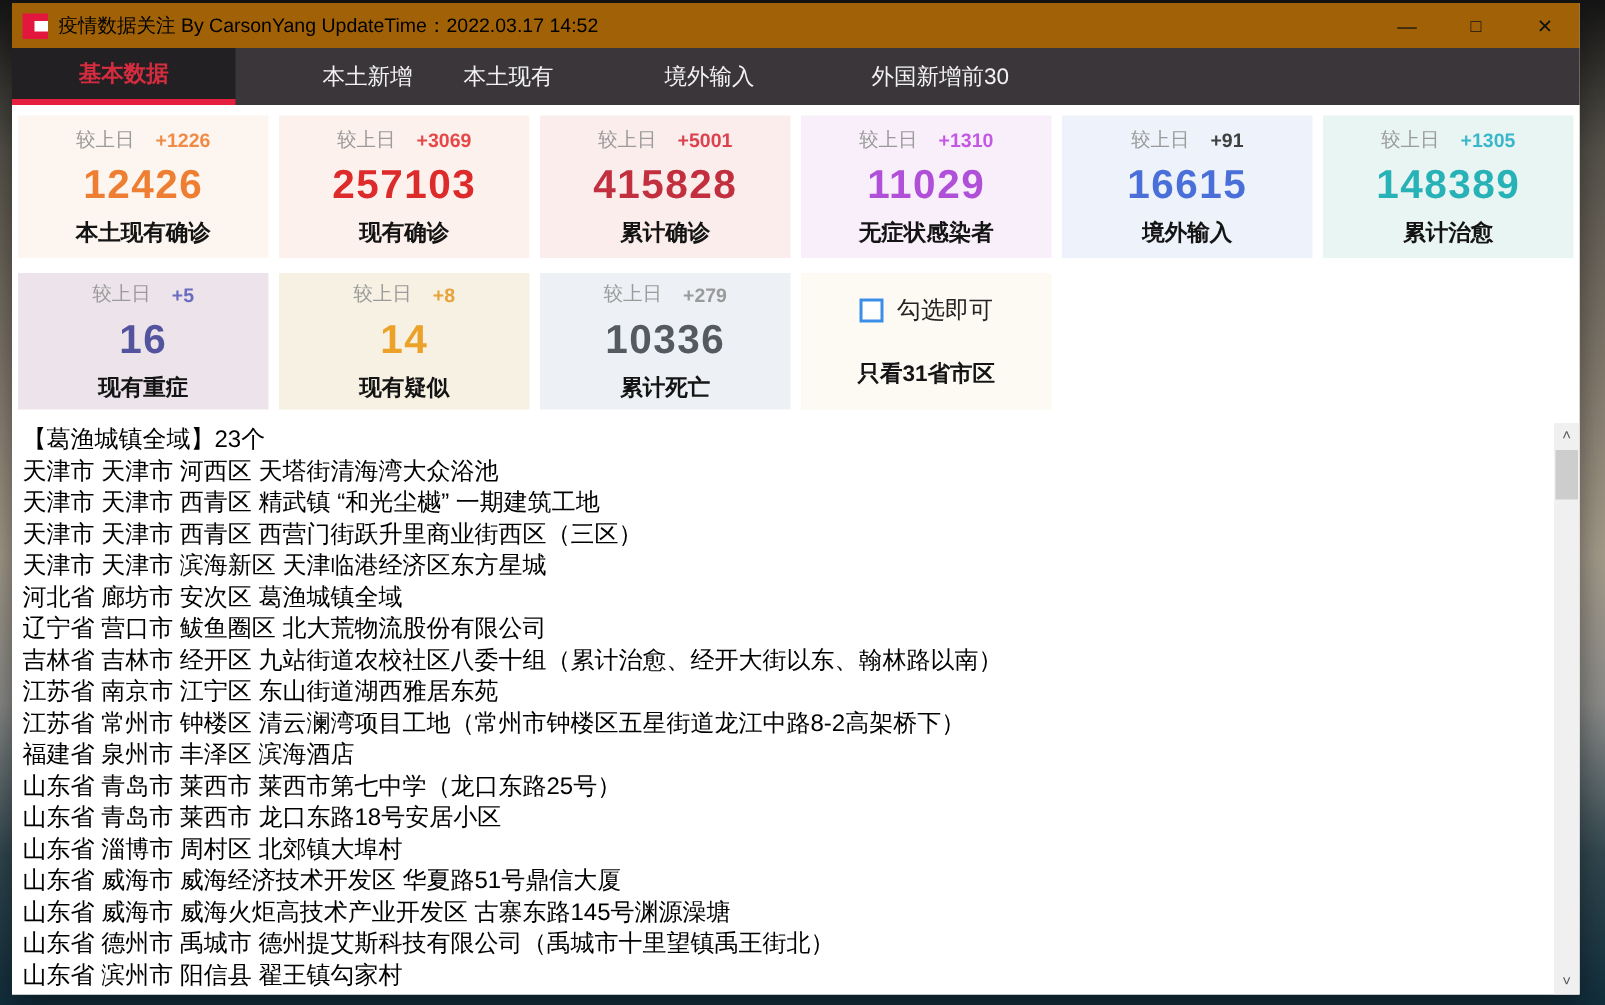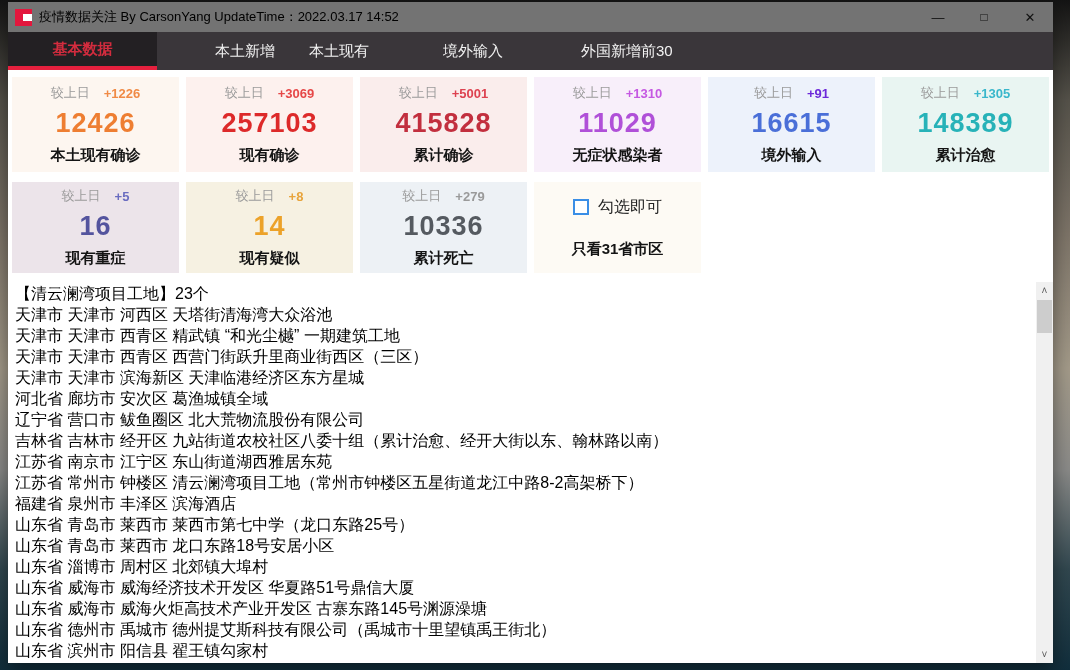--- a/index.html
+++ b/index.html
@@ -11,21 +11,21 @@
     background:linear-gradient(180deg,#141414 0%,#55524a 15%,#7d7468 35%,#a39a89 55%,#8a8a88 70%,#31474f 85%,#112e3c 100%);
   }
 
   .window {
     position:absolute; left:8px; top:2px; width:1045px; height:661px;
     background:#ffffff; display:flex; flex-direction:column;
     box-shadow:0 6px 18px rgba(0,0,0,.45);
   }
 
   
-  .titlebar { height:30px; background:#737373; display:flex; align-items:center; flex:0 0 auto; }
+  .titlebar { height:30px; background:#a16207; display:flex; align-items:center; flex:0 0 auto; }
   .app-icon { width:17px; height:17px; background:#e3173d; margin:0 7px 0 7px; position:relative; flex:0 0 auto; }
   .app-icon::after { content:""; position:absolute; right:0; top:5px; width:9px; height:7px; background:#ffffff; }
   .title-text { font-size:13px; color:#000000; white-space:nowrap; }
   .titlebar-spacer { flex:1; }
   .win-btn { width:46px; height:30px; display:flex; align-items:center; justify-content:center; color:#111; font-size:13px; }
   .win-btn.max { font-size:12px; }
 
   
   .tabbar { height:38px; background:#3a363a; display:flex; align-items:stretch; flex:0 0 auto; }
   .tab { display:flex; align-items:center; justify-content:center; color:#f2f2f2; font-size:15px; white-space:nowrap; }
@@ -120,21 +120,21 @@
           <span class="rel">较上日</span>
           <span class="delta" style="color: rgb(197, 88, 226);">+1310</span>
         </div>
         <div class="val" style="color: rgb(176, 80, 216);">11029</div>
         <div class="name">无症状感染者</div>
       </div>
 
       <div class="card" style="background: rgb(237, 242, 251);">
         <div class="card-top">
           <span class="rel">较上日</span>
-          <span class="delta" style="color: #6d28d9;">+91</span>
+          <span class="delta" style="color: #404040;">+91</span>
         </div>
         <div class="val" style="color: rgb(74, 111, 216);">16615</div>
         <div class="name">境外输入</div>
       </div>
 
       <div class="card" style="background: rgb(233, 245, 242);">
         <div class="card-top">
           <span class="rel">较上日</span>
           <span class="delta" style="color: rgb(58, 183, 203);">+1305</span>
         </div>
@@ -174,21 +174,21 @@
           <span class="checkbox" style="border-color: rgb(58, 142, 230);"></span>
           <span class="cb-label">勾选即可</span>
         </div>
         <div class="name">只看31省市区</div>
       </div>
 
     </div>
 
     <div class="list">
       <div class="list-inner">
-        <div class="list-row">【清云澜湾项目工地】23个</div>
+        <div class="list-row">【葛渔城镇全域】23个</div>
         <div class="list-row">天津市 天津市 河西区 天塔街清海湾大众浴池</div>
         <div class="list-row">天津市 天津市 西青区 精武镇 “和光尘樾” 一期建筑工地</div>
         <div class="list-row">天津市 天津市 西青区 西营门街跃升里商业街西区（三区）</div>
         <div class="list-row">天津市 天津市 滨海新区 天津临港经济区东方星城</div>
         <div class="list-row">河北省 廊坊市 安次区 葛渔城镇全域</div>
         <div class="list-row">辽宁省 营口市 鲅鱼圈区 北大荒物流股份有限公司</div>
         <div class="list-row">吉林省 吉林市 经开区 九站街道农校社区八委十组（累计治愈、经开大街以东、翰林路以南）</div>
         <div class="list-row">江苏省 南京市 江宁区 东山街道湖西雅居东苑</div>
         <div class="list-row">江苏省 常州市 钟楼区 清云澜湾项目工地（常州市钟楼区五星街道龙江中路8-2高架桥下）</div>
         <div class="list-row">福建省 泉州市 丰泽区 滨海酒店</div>

